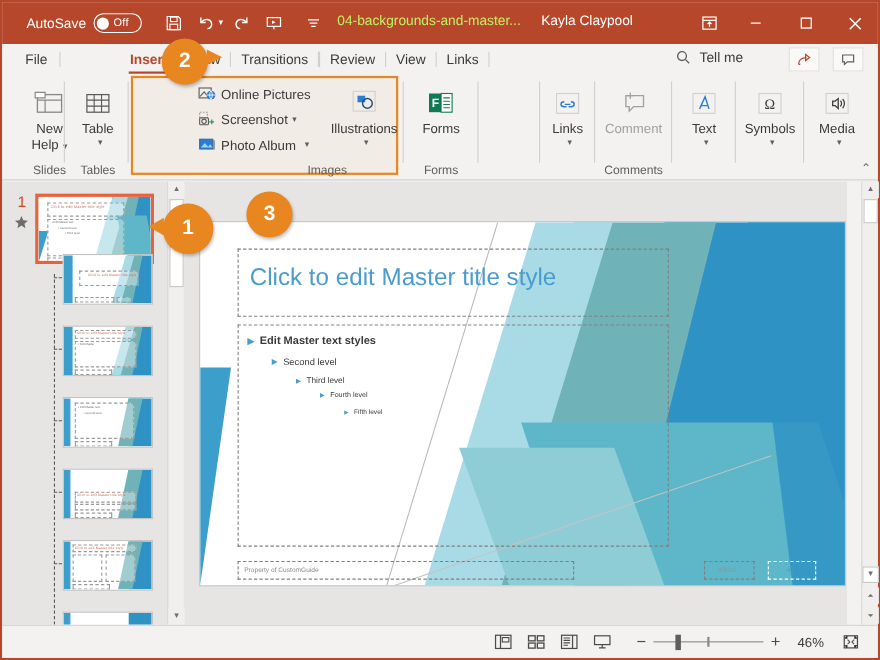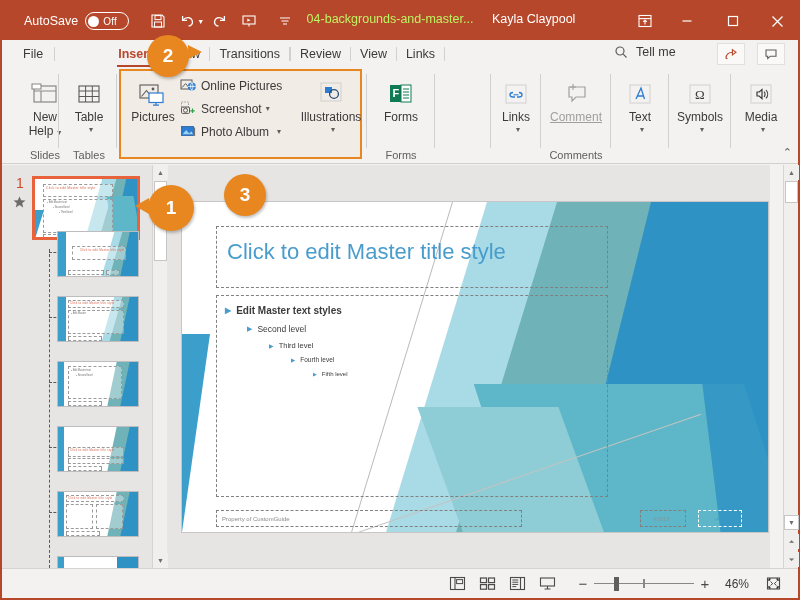--- a/index.html
+++ b/index.html
@@ -74,21 +74,21 @@
     position: absolute; bottom: 3px; width: 100%; text-align: center;
     font-size: 11px; color: #605e5c;
   }
   .grp-div { position: absolute; top: 6px; width: 1px; height: 74px; background: #d2d0ce; }
   .bigbtn {
     position: absolute; top: 4px; width: 100%; display: flex; flex-direction: column;
     align-items: center; font-size: 12px; color: #3b3a39; line-height: 1.15;
   }
   .bigbtn .ic { height: 36px; display: flex; align-items: flex-end; justify-content: center; }
   .bigbtn .lbl { margin-top: 3px; text-align: center; }
-  .bigbtn.dim { color: #a19f9d; text-decoration: underline; }
+  .bigbtn.dim { color: #a19f9d; }
   .smallrow {
     position: absolute; display: flex; align-items: center;
     font-size: 12px; color: #3b3a39; white-space: nowrap; text-align: right;
   }
   .smallrow .ic { width: 20px; display: flex; align-items: center; justify-content: center; }
   .smallrow .lbl { margin-left: 3px; }
   .caret { font-size: 8px; margin-left: 4px; color: #605e5c; }
   .img-highlight {
     position: absolute; left: 117px; top: 1px; width: 243px; height: 90px;
     border: 2.5px solid #e8861f; background: rgba(232,134,31,0.05);
@@ -338,34 +338,20 @@
             </svg>
         </span>
         <span class="lbl">Table</span>
         <span class="caret">▾</span>
       </div>
       <div class="grp-label">Tables</div>
     </div>
     <div class="grp-div" style="left:114px"></div>
 
     <div class="img-highlight"></div>
-    <div class="grp" style="left:120px; width:62px">
-      <div class="bigbtn">
-        <span class="ic">
-          <svg width="30" height="26" viewBox="0 0 30 26">
-              <rect x="2" y="3" width="18" height="13" fill="none" stroke="#595959" stroke-width="1.1"></rect>
-              <path d="M3.5 14.5l5-6 4 5" fill="none" stroke="#595959" stroke-width="1.1"></path>
-              <circle cx="15" cy="7" r="1.4" fill="#595959"></circle>
-              <rect x="11" y="11" width="14" height="9.5" fill="#fff" stroke="#2b7cd3" stroke-width="1.2"></rect>
-              <path d="M18 20.5v2.5M15 23.2h6" stroke="#2b7cd3" stroke-width="1.2"></path>
-            </svg>
-        </span>
-        <span class="lbl">Pictures</span>
-      </div>
-    </div>
 
     <div class="smallrow" style="left:176px; top:10px">
       <span class="ic">
         <svg width="17" height="15" viewBox="0 0 17 15">
             <rect x="1" y="2" width="11" height="9" fill="none" stroke="#595959" stroke-width="1"></rect>
             <path d="M2 9.6l3.6-4 2.6 3.2" fill="none" stroke="#595959" stroke-width="1"></path>
             <circle cx="11.8" cy="8.4" r="4" fill="#2b7cd3"></circle>
             <path d="M7.8 8.4h8M11.8 4.4c1.6 1.8 1.6 6.2 0 8M11.8 4.4c-1.6 1.8-1.6 6.2 0 8" fill="none" stroke="#fff" stroke-width=".8"></path>
           </svg>
       </span>
@@ -402,20 +388,21 @@
         <span class="ic">
           <svg width="30" height="28" viewBox="0 0 30 28">
               <rect x="5" y="3" width="20" height="18" fill="none" stroke="#d0cfce" stroke-width="1"></rect>
               <rect x="9" y="7" width="7" height="6" fill="#2b7cd3"></rect>
               <circle cx="18" cy="14" r="4.4" fill="none" stroke="#1f4e79" stroke-width="1.3"></circle>
             </svg>
         </span>
         <span class="lbl">Illustrations</span>
         <span class="caret">▾</span>
       </div>
+      <div class="grp-label" style="left:-120px; width:243px">Images</div>
     </div>
     <div class="grp-div" style="left:364px"></div>
 
     <div class="grp" style="left:366px; width:66px">
       <div class="bigbtn">
         <span class="ic">
           <svg width="28" height="26" viewBox="0 0 28 26">
               <rect x="3" y="3" width="11" height="17" fill="#0f7a54"></rect>
               <text x="5.5" y="15" font-size="11" fill="#fff" font-family="Liberation Sans, sans-serif" font-weight="bold">F</text>
               <rect x="14" y="3" width="10" height="17" fill="#fff" stroke="#0f7a54" stroke-width="1"></rect>

